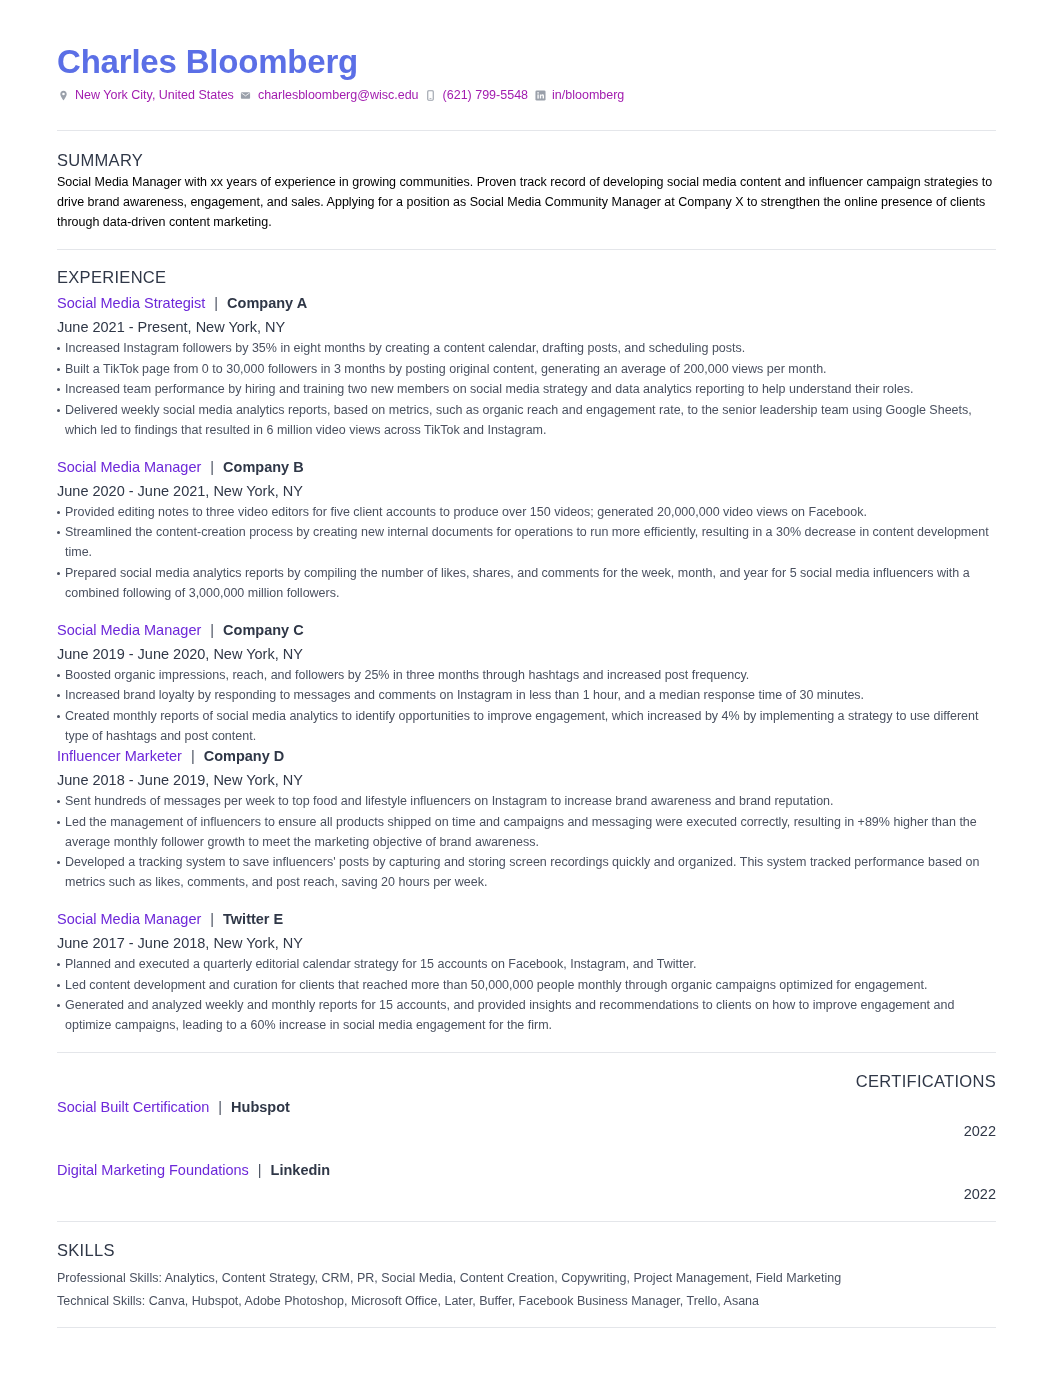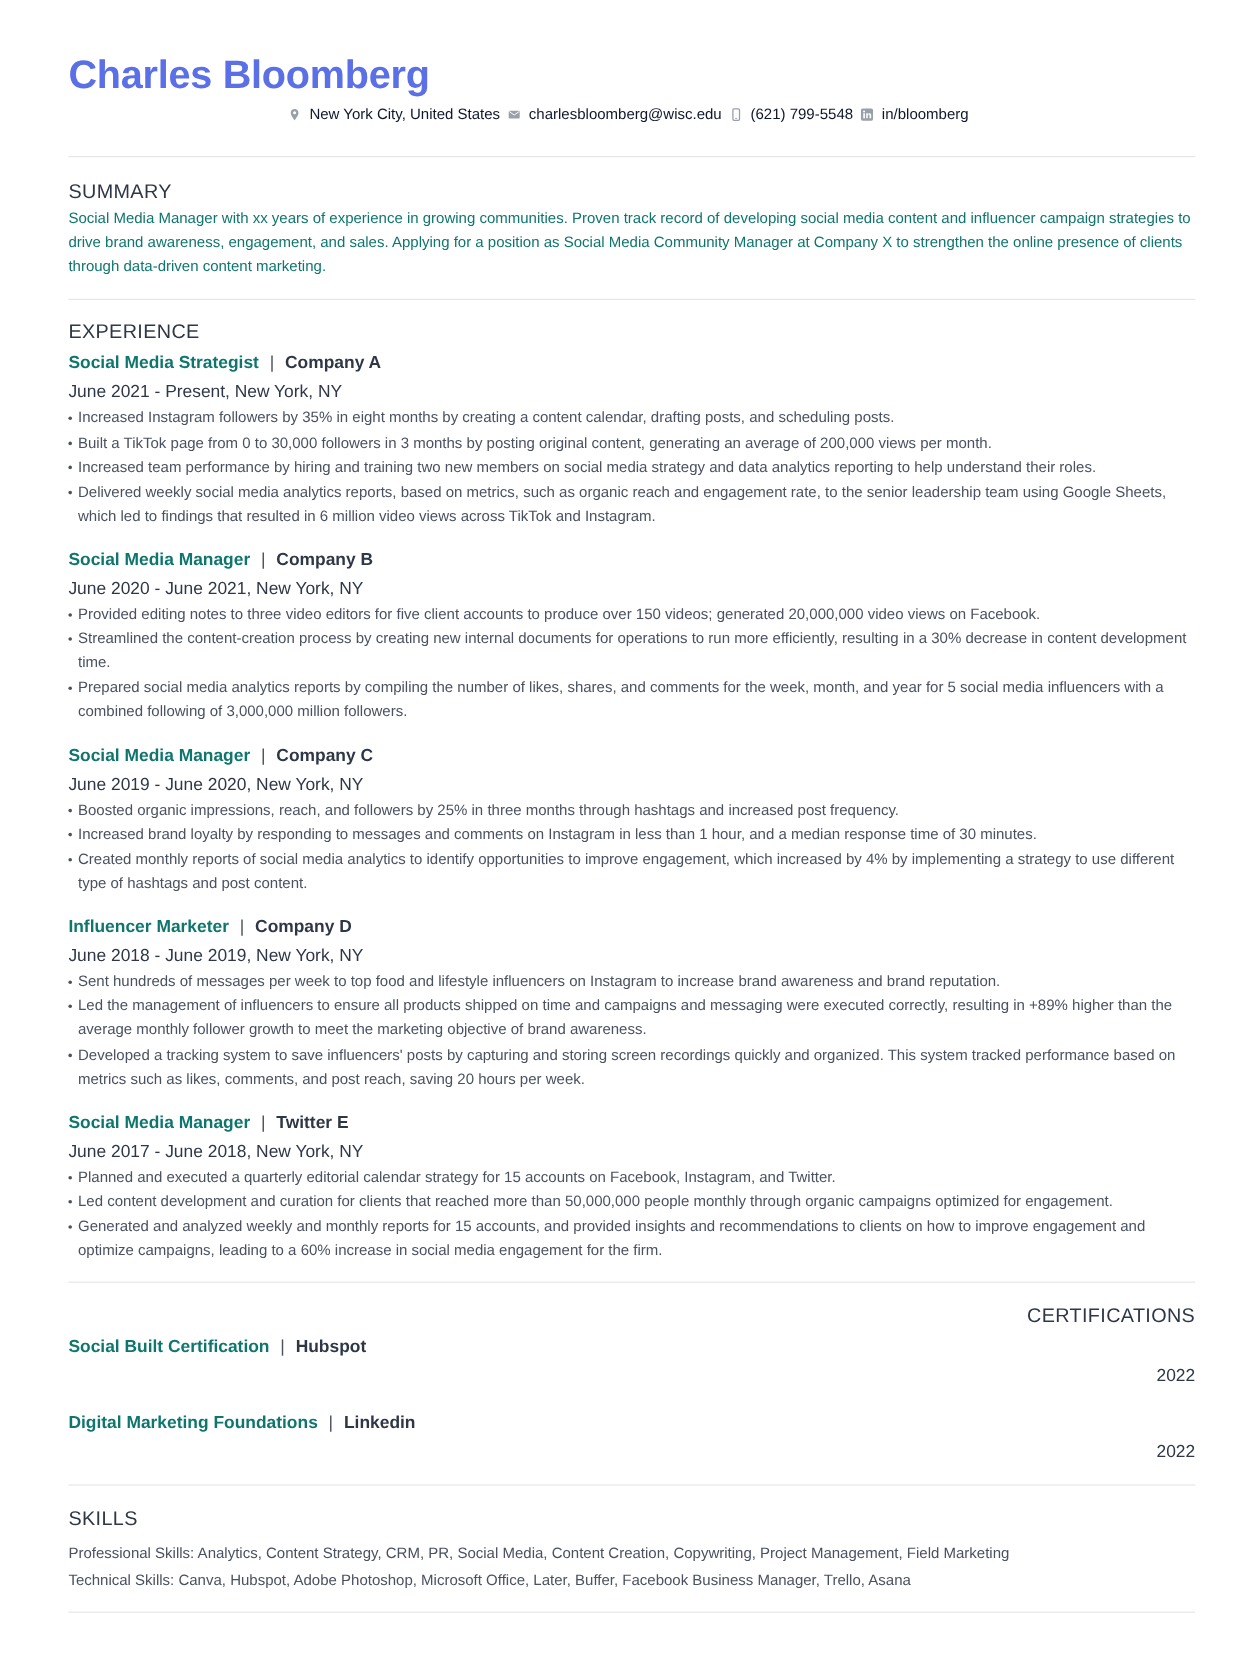--- a/index.html
+++ b/index.html
@@ -7,34 +7,34 @@
     width: 1050px; height: 1388px; background: #ffffff;
     font-family: "Liberation Sans", "DejaVu Sans", sans-serif;
     color: #4a5160;
   }
   .page { position: relative; padding: 42px 54px 0 57px; }
   .name {
     font-size: 33px; font-weight: bold; color: #5b6fe6;
     letter-spacing: -0.2px; line-height: 40px;
   }
   .contact {
-    display: flex; align-items: center; font-size: 12.5px; color: #0f172a;
-    margin-top: 4px; height: 18px; justify-content: center;
+    display: flex; align-items: center; font-size: 12.5px; color: #a21caf;
+    margin-top: 4px; height: 18px;
   }
   .contact .item { display: flex; align-items: center; margin-right: 6px; }
   .contact .icon { display: inline-flex; width: 12px; height: 12px; margin-right: 6px; align-items: center; justify-content: center; }
   .contact .icon svg { width: 11px; height: 11px; }
   .divider { border: none; border-top: 1px solid #e4e6ea; margin: 0; }
   .section-title {
     font-size: 16.5px; color: #2f3747; font-weight: normal; letter-spacing: 0.3px;
     line-height: 20px;
   }
-  .summary-text { font-size: 12.5px; line-height: 20px; color: #0f766e; margin-top: 2px; }
+  .summary-text { font-size: 12.5px; line-height: 20px; color: #000000; margin-top: 2px; }
   .job-head { font-size: 14.5px; line-height: 20px; display: flex; align-items: center; }
-  .job-title { color: #0f766e; font-weight: bold; }
+  .job-title { color: #6d28d9; }
   .sep { color: #4a5160; margin: 0 9px; }
   .company { color: #2f3747; font-weight: bold; }
   .job-meta { font-size: 14.5px; color: #2f3747; line-height: 20px; margin-top: 4px; }
   ul.bullets { list-style: none; margin-top: 1px; }
   ul.bullets li {
     position: relative; padding-left: 8px; font-size: 12.5px; line-height: 20px; color: #4a5160;
     margin-bottom: 0.5px;
   }
   ul.bullets li::before {
     content: ""; position: absolute; left: 0; top: 9px; width: 3px; height: 3px; background: #4a5160; border-radius: 50%;
@@ -138,21 +138,21 @@
         <span class="company">Company C</span>
       </div>
       <div class="job-meta">June 2019 - June 2020,  New York, NY</div>
       <ul class="bullets">
         <li>Boosted organic impressions, reach, and followers by 25% in three months through hashtags and increased post frequency.</li>
         <li>Increased brand loyalty by responding to messages and comments on Instagram in less than 1 hour, and a median response time of 30 minutes.</li>
         <li>Created monthly reports of social media analytics to identify opportunities to improve engagement, which increased by 4% by implementing a strategy to use different type of hashtags and post content.</li>
       </ul>
     </div>
 
-    <div style="margin-top:17px;">
+    <div style="">
       <div class="job-head">
         <span class="job-title">Influencer Marketer</span>
         <span class="sep">|</span>
         <span class="company">Company D</span>
       </div>
       <div class="job-meta">June 2018 - June 2019,  New York, NY</div>
       <ul class="bullets">
         <li>Sent hundreds of messages per week to top food and lifestyle influencers on Instagram to increase brand awareness and brand reputation.</li>
         <li>Led the management of influencers to ensure all products shipped on time and campaigns and messaging were executed correctly, resulting in +89% higher than the average monthly follower growth to meet the marketing objective of brand awareness.</li>
         <li>Developed a tracking system to save influencers' posts by capturing and storing screen recordings quickly and organized. This system tracked performance based on metrics such as likes, comments, and post reach, saving 20 hours per week.</li>

